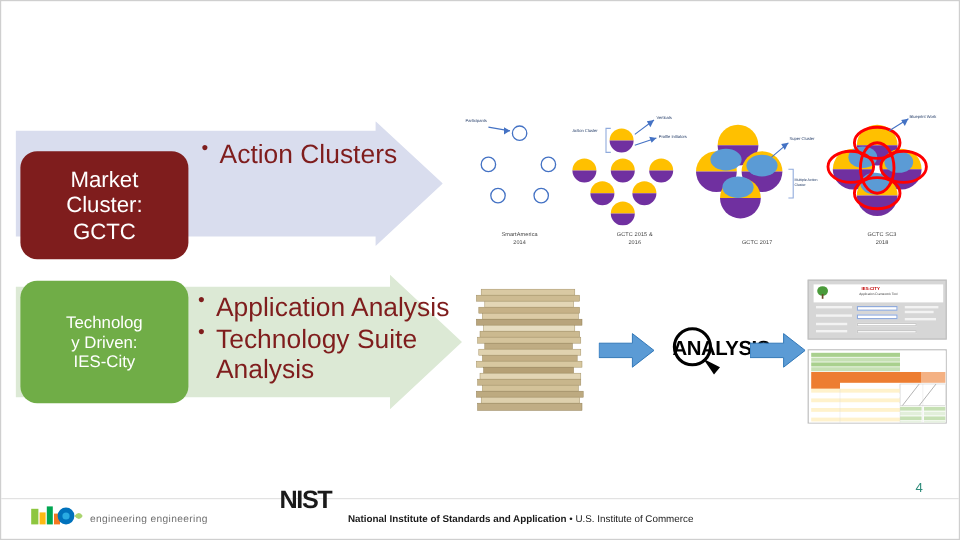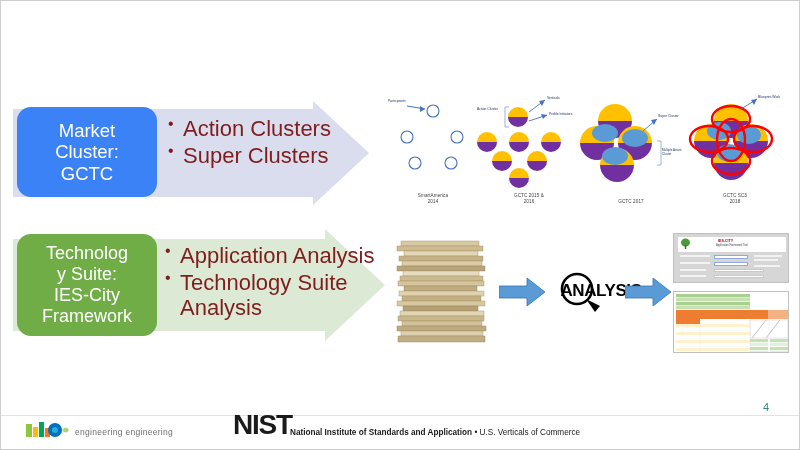--- a/index.html
+++ b/index.html
@@ -68,26 +68,26 @@
   }
   .bullets li::before {
     content: "\2022";
     position: absolute;
     left: 0; top: -1px;
     font-size: 16px;
   }
 
   
   #row-gctc { left: 12px; top: 100px; width: 356px; height: 104px; }
-  #pill-gctc { left: 4px; top: 6px; width: 140px; height: 90px; background: #3b82f6; }
+  #pill-gctc { left: 4px; top: 25px; width: 140px; height: 90px; background: #7f1d1d; }
   #bullets-gctc { left: 155px; top: 15px; width: 200px; }
 
   
   #row-ies { left: 12px; top: 228px; width: 372px; height: 112px; }
-  #pill-ies { left: 4px; top: 5px; width: 140px; height: 102px; background: #70AD47; font-size: 18px; }
+  #pill-ies { left: 4px; top: 5px; width: 140px; height: 102px; background: #70AD47; font-size: 14px; }
   #bullets-ies { left: 152px; top: 14px; width: 215px; }
 
   
   #cluster-graphic { position: absolute; left: 386px; top: 92px; width: 404px; height: 112px; }
   .cluster-stage { position: absolute; top: 0; height: 112px; }
   .stage-caption {
     position: absolute; bottom: 0; width: 100%;
     text-align: center;
     font-size: 4.6px;
     color: #3f3f3f;
@@ -131,22 +131,22 @@
     position: absolute;
     left: 0; right: 0; bottom: 33px;
     height: 1px; background: #e2e2e2;
   }
   #el-logo { position: absolute; left: 24px; bottom: 8px; width: 44px; height: 22px; }
   #el-text {
     position: absolute; left: 74px; bottom: 12px;
     font-size: 8.5px; color: #6f6f6f; letter-spacing: 0.3px;
   }
   #nist-logo {
-    position: absolute; left: 232px; bottom: 8px;
-    font-size: 28px; font-weight: bold; color: #1a1a1a;
+    position: absolute; left: 232px; bottom: 20px;
+    font-size: 21px; font-weight: bold; color: #1a1a1a;
     letter-spacing: -1.2px;
   }
   #nist-text {
     position: absolute; left: 289px; bottom: 12px;
     font-size: 8.2px; color: #1a1a1a; font-weight: bold;
   }
   #nist-text .sep { font-weight: normal; }
   #nist-text .dept { font-weight: normal; }
   #page-num {
     position: absolute; right: 30px; bottom: 36px;
@@ -165,35 +165,33 @@
         <polygon points="0,8 300,8 300,0 356,52 300,104 300,96 0,96" fill="#D9DDEE"></polygon>
       </svg>
     </div>
     <div class="pill" id="pill-gctc">
       <span>Market</span>
       <span>Cluster:</span>
       <span>GCTC</span>
     </div>
     <ul class="bullets" id="bullets-gctc">
       <li>Action Clusters</li>
-      <li>Super Clusters</li>
     </ul>
   </div>
 
   <div class="arrow-row" id="row-ies">
     <div class="arrow-shape">
       <svg viewBox="0 0 372 112" preserveAspectRatio="none">
         <polygon points="0,10 312,10 312,0 372,56 312,112 312,102 0,102" fill="#DCE9D5"></polygon>
       </svg>
     </div>
     <div class="pill" id="pill-ies">
       <span>Technolog</span>
-      <span>y Suite:</span>
+      <span>y Driven:</span>
       <span>IES-City</span>
-      <span>Framework</span>
     </div>
     <ul class="bullets" id="bullets-ies">
       <li>Application Analysis</li>
       <li>Technology Suite Analysis</li>
     </ul>
   </div>
 
   <div id="cluster-graphic">
 
     <div class="cluster-stage" style="left:0px; width:92px;">
@@ -484,18 +482,18 @@
       <circle cx="30" cy="11" r="3" fill="#29ABE2"></circle>
       <path d="M37,11 Q41,6 44,11 Q41,16 37,11 Z" fill="#8DC63F" opacity="0.75"></path>
     </svg>
   </div>
   <div id="el-text">engineering engineering</div>
 
   <div id="nist-logo">NIST</div>
   <div id="nist-text">
     <span>National Institute of Standards and Application</span>
     <span class="sep">•</span>
-    <span class="dept">U.S. Verticals of Commerce</span>
+    <span class="dept">U.S. Institute of Commerce</span>
   </div>
 
   <div id="page-num">4</div>
 
 </div>
 
 </body></html>

